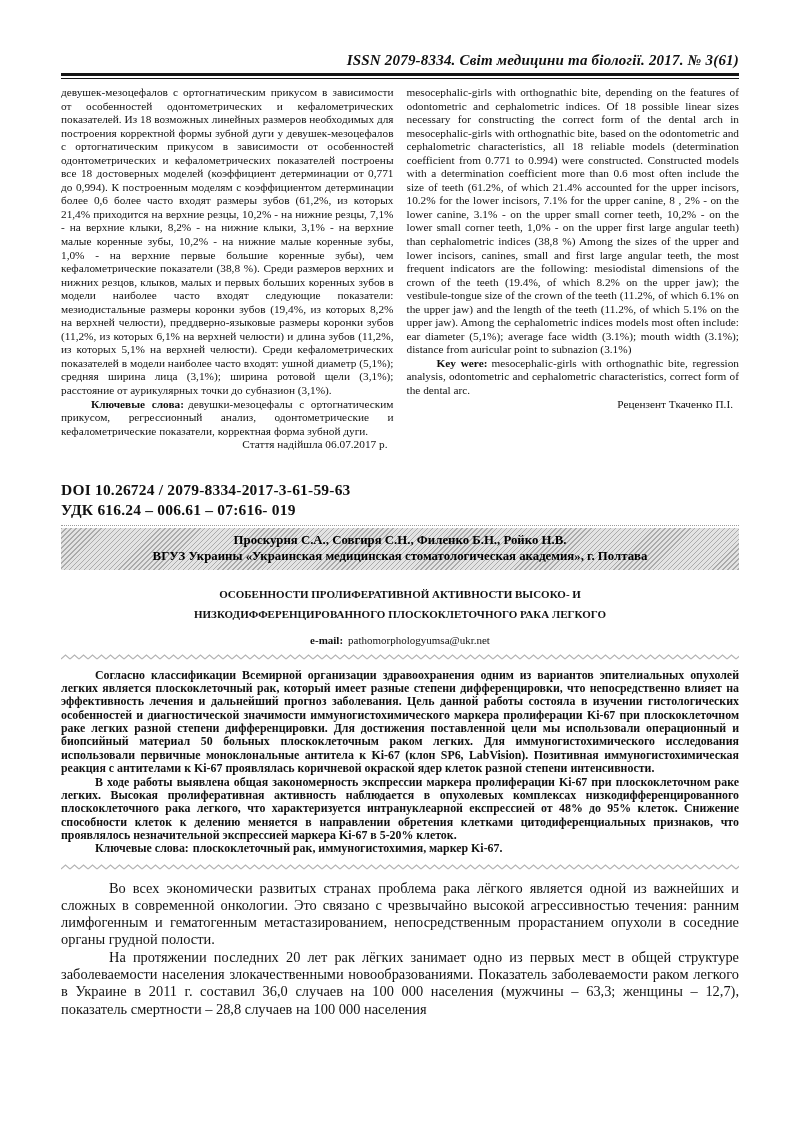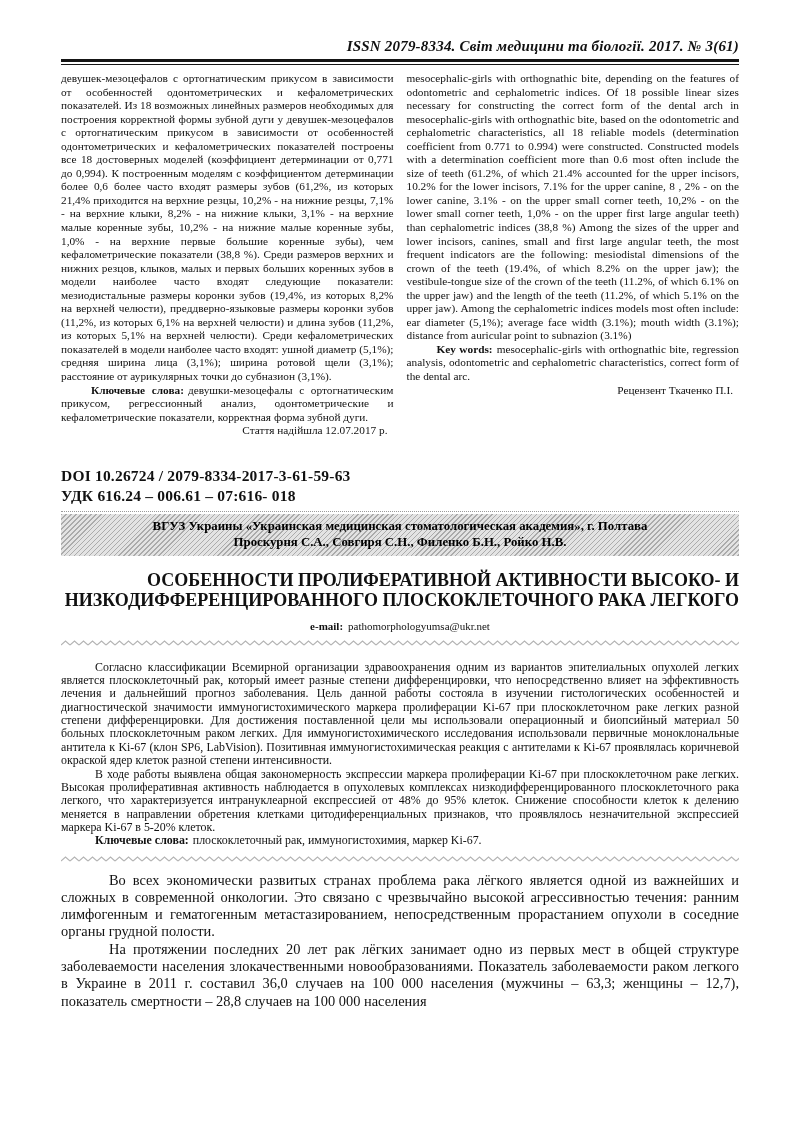--- a/index.html
+++ b/index.html
@@ -3,21 +3,21 @@
 <meta charset="utf-8">
 <style>
   html, body { margin: 0; padding: 0; }
   body {
     width: 800px; height: 1132px;
     background: #ffffff;
     color: #111;
     font-family: "Liberation Serif", "DejaVu Serif", serif;
     overflow: hidden;
   }
-  .page { box-sizing: border-box; width: 800px; height: 1132px; padding: 38px 61px 0 61px; }
+  .page { box-sizing: border-box; width: 800px; height: 1132px; padding: 52px 61px 0 61px; }
 
   .issn-line {
     font-size: 15px; font-weight: bold; font-style: italic;
     text-align: right; padding-bottom: 4px; letter-spacing: 0.2px;
   }
   .rule-thick { border-top: 3px solid #151515; }
   .rule-thin  { border-top: 1px solid #151515; margin-top: 2px; }
 
   .columns { display: flex; gap: 13px; margin-top: 7px; }
   .col { flex: 1 1 0; font-size: 11.3px; line-height: 13.55px; text-align: justify; }
@@ -39,32 +39,32 @@
     font-size: 12.8px;
     line-height: 16.5px;
     color: #000;
     background: repeating-linear-gradient(135deg,
       #ababab 0px, #ababab 1px,
       #e3e3e3 1px, #e3e3e3 3.5px);
   }
 
   .article-title {
     margin: 14px 0 8px 0;
-    text-align: right;
-    font-size: 18px;
+    text-align: center;
+    font-size: 11px;
     font-weight: bold;
     line-height: 20px;
   }
 
   .email-line { text-align: center; font-size: 11px; margin-top: 10px; }
   .email-label { margin-right: 5px; }
 
   .zigzag { display: block; width: 100%; height: 6px; margin-top: 8px; }
 
-  .abstract { margin-top: 15px; font-size: 11.9px; line-height: 13.35px; text-align: justify; }
+  .abstract { margin-top: 9px; font-size: 11.9px; line-height: 13.35px; text-align: justify; font-weight: bold; }
   .abstract p { margin: 0; text-indent: 34px; }
 
   .main-text { margin-top: 10px; font-size: 14.4px; line-height: 17.3px; text-align: justify; }
   .main-text p { margin: 0; text-indent: 48px; }
 
   .page-number { text-align: center; font-size: 13.5px; margin-top: 14px; }
 </style>
 </head>
 <body>
 
@@ -73,37 +73,37 @@
   <div>
     <div class="issn-line">ISSN 2079-8334. Світ медицини та біології. 2017. № 3(61)</div>
     <div class="rule-thick"></div>
     <div class="rule-thin"></div>
   </div>
 
   <div class="columns">
     <div class="col">
       <p>девушек-мезоцефалов с ортогнатическим прикусом в зависимости от особенностей одонтометрических и кефалометрических показателей. Из 18 возможных линейных размеров необходимых для построения корректной формы зубной дуги у девушек-мезоцефалов с ортогнатическим прикусом в зависимости от особенностей одонтометрических и кефалометрических показателей построены все 18 достоверных моделей (коэффициент детерминации от 0,771 до 0,994). К построенным моделям с коэффициентом детерминации более 0,6 более часто входят размеры зубов (61,2%, из которых 21,4% приходится на верхние резцы, 10,2% - на нижние резцы, 7,1% - на верхние клыки, 8,2% - на нижние клыки, 3,1% - на верхние малые коренные зубы, 10,2% - на нижние малые коренные зубы, 1,0% - на верхние первые большие коренные зубы), чем кефалометрические показатели (38,8 %). Среди размеров верхних и нижних резцов, клыков, малых и первых больших коренных зубов в модели наиболее часто входят следующие показатели: мезиодистальные размеры коронки зубов (19,4%, из которых 8,2% на верхней челюсти), преддверно-языковые размеры коронки зубов (11,2%, из которых 6,1% на верхней челюсти) и длина зубов (11,2%, из которых 5,1% на верхней челюсти). Среди кефалометрических показателей в модели наиболее часто входят: ушной диаметр (5,1%); средняя ширина лица (3,1%); ширина ротовой щели (3,1%); расстояние от аурикулярных точки до субназион (3,1%).</p>
       <p class="kw"><b class="kw-label">Ключевые слова:</b><span>девушки-мезоцефалы с ортогнатическим прикусом, регрессионный анализ, одонтометрические и кефалометрические показатели, корректная форма зубной дуги.</span></p>
-      <div class="received">Стаття надійшла 12.07.2017 р.</div>
+      <div class="received">Стаття надійшла 06.07.2017 р.</div>
     </div>
     <div class="col">
       <p>mesocephalic-girls with orthognathic bite, depending on the features of odontometric and cephalometric indices. Of 18 possible linear sizes necessary for constructing the correct form of the dental arch in mesocephalic-girls with orthognathic bite, based on the odontometric and cephalometric characteristics, all 18 reliable models (determination coefficient from 0.771 to 0.994) were constructed. Constructed models with a determination coefficient more than 0.6 most often include the size of teeth (61.2%, of which 21.4% accounted for the upper incisors, 10.2% for the lower incisors, 7.1% for the upper canine, 8 , 2% - on the lower canine, 3.1% - on the upper small corner teeth, 10,2% - on the lower small corner teeth, 1,0% - on the upper first large angular teeth) than cephalometric indices (38,8 %) Among the sizes of the upper and lower incisors, canines, small and first large angular teeth, the most frequent indicators are the following: mesiodistal dimensions of the crown of the teeth (19.4%, of which 8.2% on the upper jaw); the vestibule-tongue size of the crown of the teeth (11.2%, of which 6.1% on the upper jaw) and the length of the teeth (11.2%, of which 5.1% on the upper jaw). Among the cephalometric indices models most often include: ear diameter (5,1%); average face width (3.1%); mouth width (3.1%); distance from auricular point to subnazion (3.1%)</p>
-      <p class="kw"><b class="kw-label">Key words:</b><span>mesocephalic-girls with orthognathic bite, regression analysis, odontometric and cephalometric characteristics, correct form of the dental arc.</span></p>
+      <p class="kw"><b class="kw-label">Key were:</b><span>mesocephalic-girls with orthognathic bite, regression analysis, odontometric and cephalometric characteristics, correct form of the dental arc.</span></p>
       <div class="reviewer">Рецензент Ткаченко П.І.</div>
     </div>
   </div>
 
   <div class="doi-line">DOI 10.26724 / 2079-8334-2017-3-61-59-63</div>
-  <div class="udk-line">УДК 616.24 – 006.61 – 07:616- 018</div>
+  <div class="udk-line">УДК 616.24 – 006.61 – 07:616- 019</div>
 
   <div class="dotted-rule"></div>
 
   <div class="authors-box">
+    <div>Проскурня С.А., Совгиря С.Н., Филенко Б.Н., Ройко Н.В.</div>
     <div>ВГУЗ Украины «Украинская медицинская стоматологическая академия», г. Полтава</div>
-    <div>Проскурня С.А., Совгиря С.Н., Филенко Б.Н., Ройко Н.В.</div>
   </div>
 
   <h1 class="article-title"><span>ОСОБЕННОСТИ ПРОЛИФЕРАТИВНОЙ АКТИВНОСТИ ВЫСОКО- И</span><br><span>НИЗКОДИФФЕРЕНЦИРОВАННОГО ПЛОСКОКЛЕТОЧНОГО РАКА ЛЕГКОГО</span></h1>
 
   <div class="email-line"><b class="email-label">e-mail:</b><span>pathomorphologyumsa@ukr.net</span></div>
 
   <svg class="zigzag" width="678" height="6" viewBox="0 0 678 6" preserveAspectRatio="none" xmlns="http://www.w3.org/2000/svg">
     <defs>
       <pattern id="zigzagPat" width="9" height="6" patternUnits="userSpaceOnUse">
         <polyline points="0,5 4.5,1 9,5" fill="none" stroke="#b3b3b3" stroke-width="1.1"></polyline>

